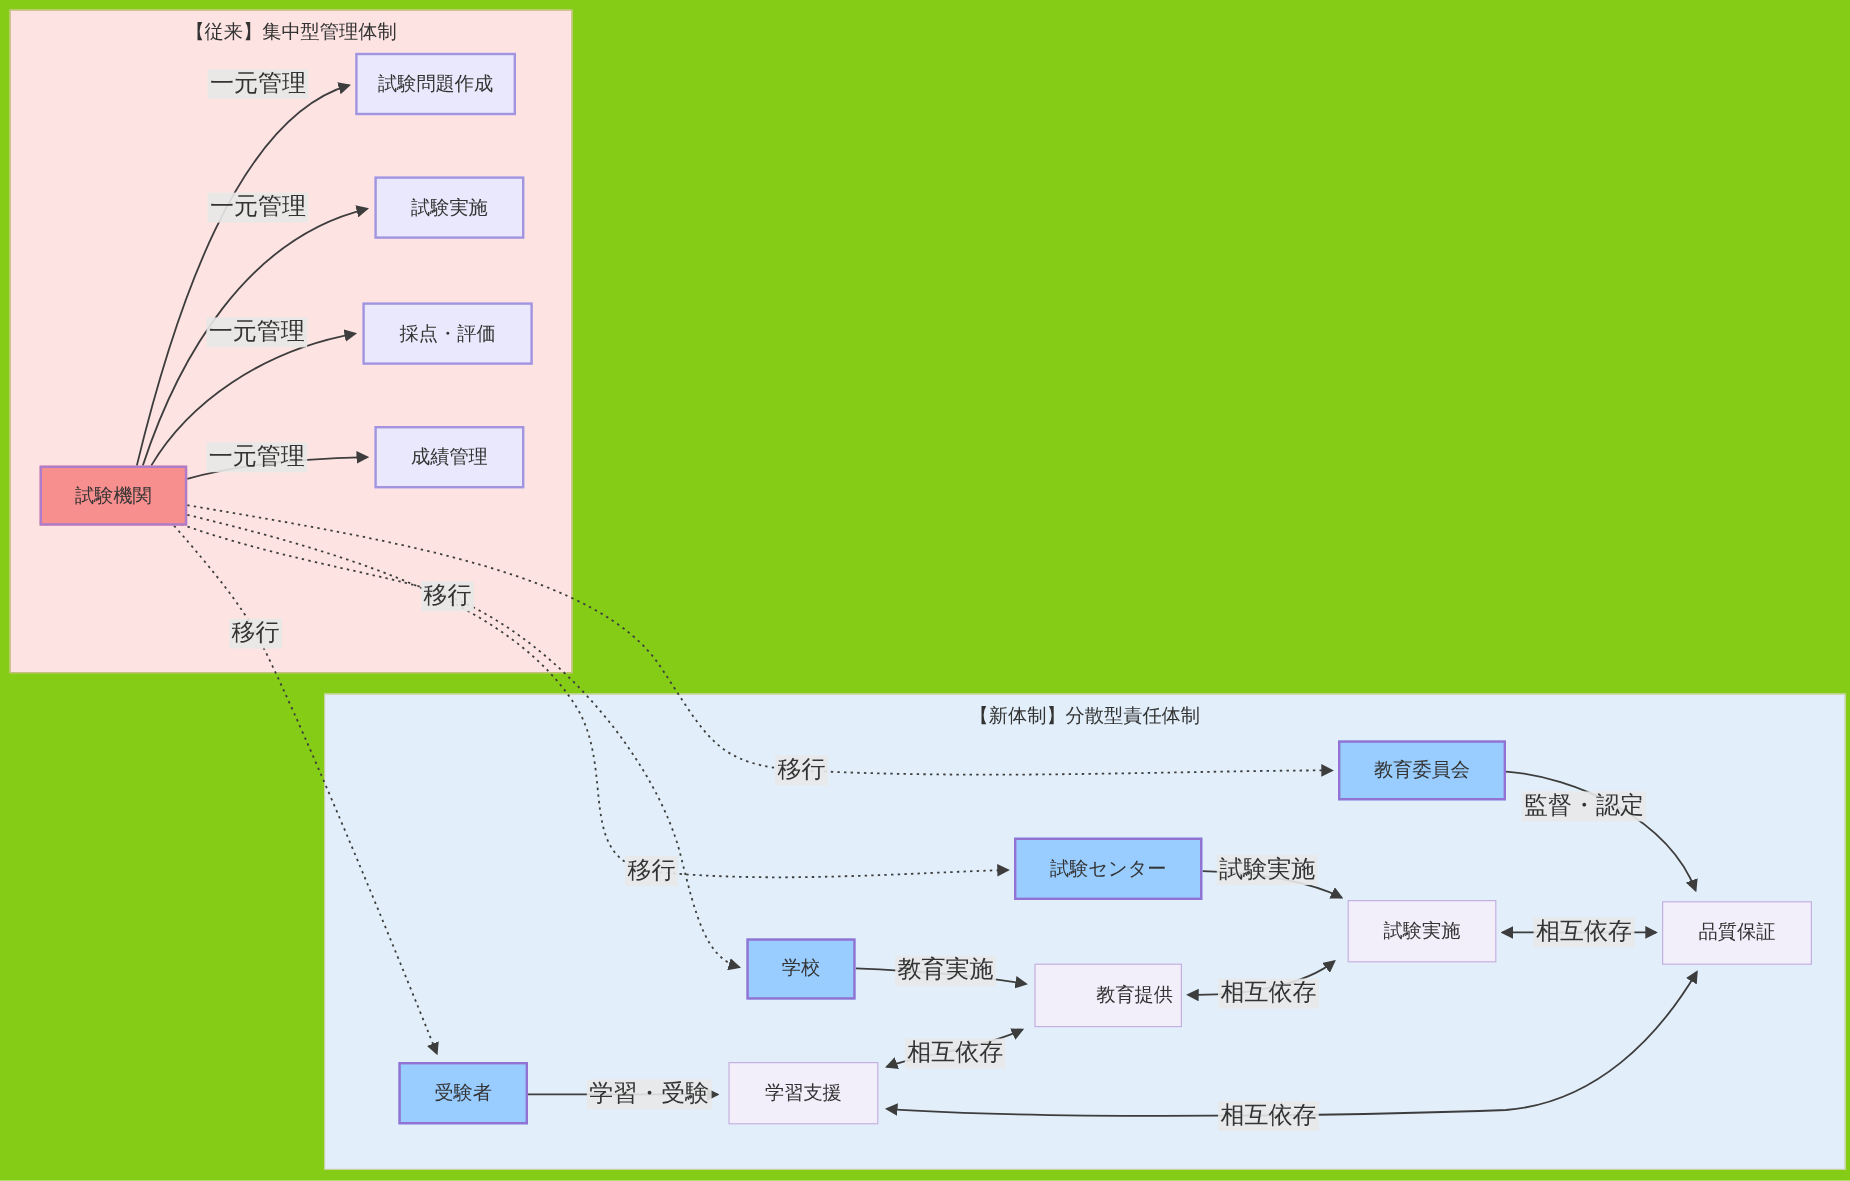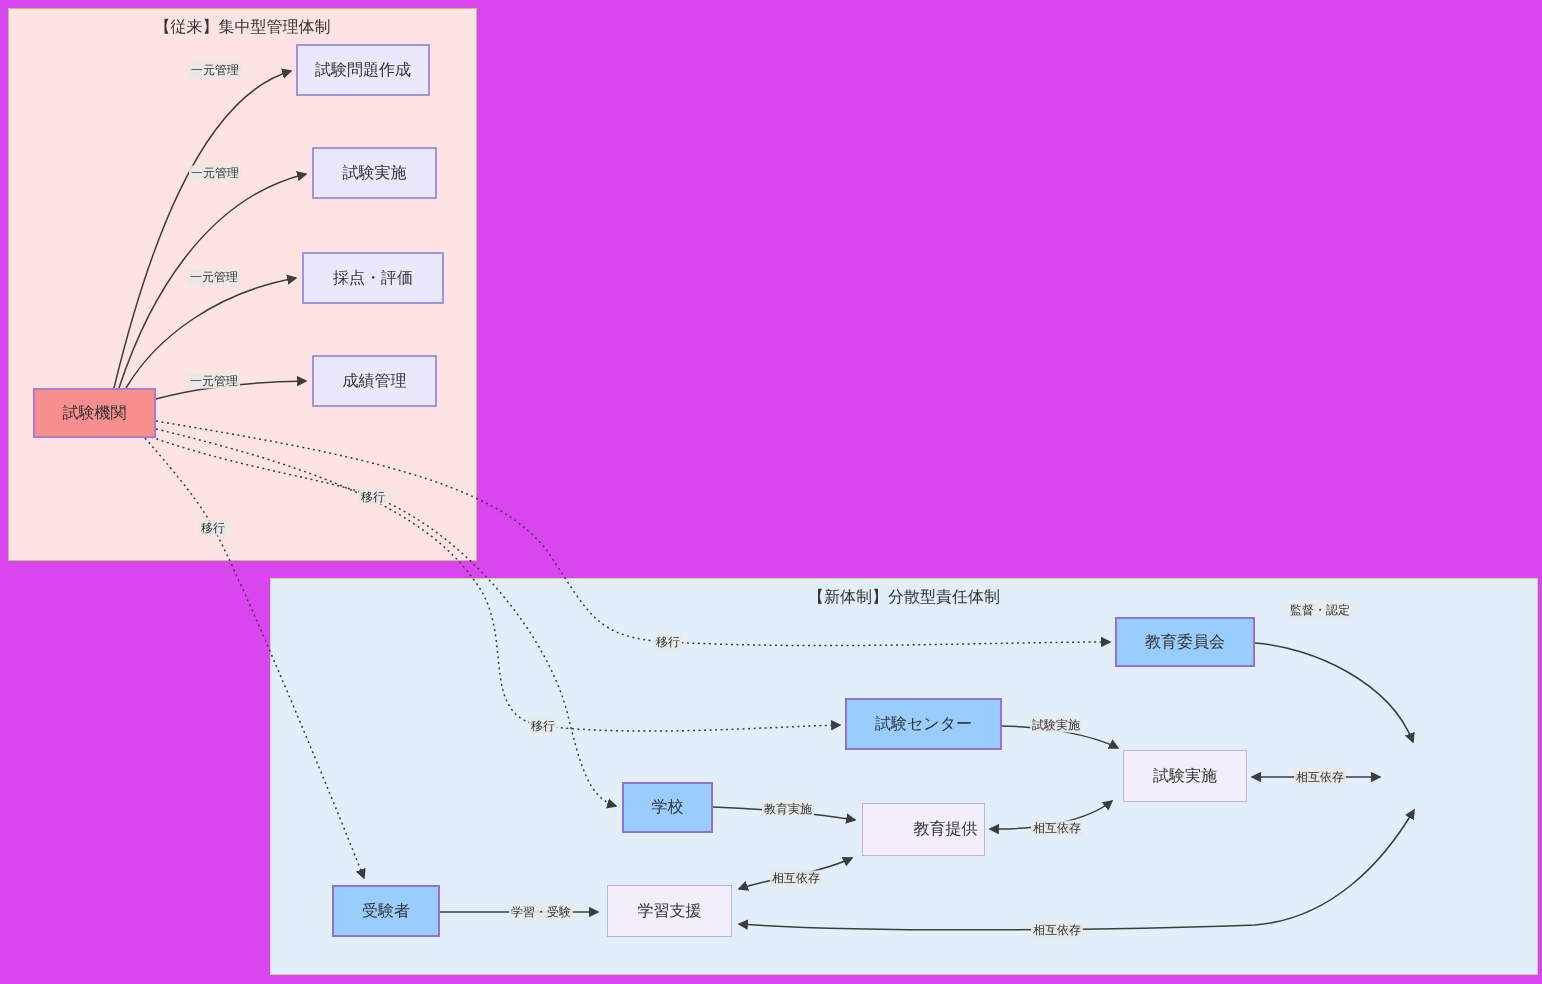--- a/index.html
+++ b/index.html
@@ -1,20 +1,20 @@
 <!DOCTYPE html>
 <html><head>
 <meta charset="utf-8">
 <style>
   html, body { margin: 0; padding: 0; background: #ffffff; }
   #canvas {
     position: relative;
     width: 1542px;
     height: 984px;
-    background: #d946ef;
+    background: #84cc16;
     font-family: "Liberation Sans", "DejaVu Sans", sans-serif;
     color: #333333;
     overflow: hidden;
   }
   .cluster {
     position: absolute;
     box-sizing: border-box;
     border: 1px solid;
   }
   .cluster.legacy {
@@ -50,21 +50,21 @@
     color: #333;
     white-space: nowrap;
   }
   .node.red    { background: #f88f8f; border: 2px solid #ad7ccb; }
   .node.blue   { background: #99ccff; border: 2px solid #9273d4; }
   .node.purple { background: #e9e8fc; border: 2px solid #a294df; }
   .node.lilac  { background: #f2eefa; border: 1.5px solid #c2b1e0; }
   .edge-label {
     position: absolute;
     transform: translate(-50%, -50%);
-    font-size: 12px;
+    font-size: 20px;
     line-height: 1.25;
     color: #333;
     background: rgba(232,232,232,0.9);
     padding: 0 2px;
     white-space: nowrap;
   }
 </style>
 </head>
 <body>
 
@@ -108,21 +108,21 @@
   </svg>
 
   <div class="edge-label" style="left:215px; top:70px;">一元管理</div>
   <div class="edge-label" style="left:215px; top:173px;">一元管理</div>
   <div class="edge-label" style="left:214px; top:277px;">一元管理</div>
   <div class="edge-label" style="left:214px; top:381px;">一元管理</div>
   <div class="edge-label" style="left:373px; top:497px;">移行</div>
   <div class="edge-label" style="left:213px; top:528px;">移行</div>
   <div class="edge-label" style="left:668px; top:642px;">移行</div>
   <div class="edge-label" style="left:543px; top:726px;">移行</div>
-  <div class="edge-label" style="left:1320px; top:610px;">監督・認定</div>
+  <div class="edge-label" style="left:1320px; top:672px;">監督・認定</div>
   <div class="edge-label" style="left:1056px; top:725px;">試験実施</div>
   <div class="edge-label" style="left:788px; top:809px;">教育実施</div>
   <div class="edge-label" style="left:541px; top:912px;">学習・受験</div>
   <div class="edge-label" style="left:1320px; top:777px;">相互依存</div>
   <div class="edge-label" style="left:1057px; top:828px;">相互依存</div>
   <div class="edge-label" style="left:796px; top:878px;">相互依存</div>
   <div class="edge-label" style="left:1057px; top:930px;">相互依存</div>
 
   <div class="node purple" style="left:296px; top:44px;  width:134px; height:52px;">試験問題作成</div>
   <div class="node purple" style="left:312px; top:147px; width:125px; height:52px;">試験実施</div>
@@ -130,14 +130,15 @@
   <div class="node red" style="left:33px;  top:388px; width:123px; height:50px;">試験機関</div>
   <div class="node purple" style="left:312px; top:355px; width:125px; height:52px;">成績管理</div>
 
   <div class="node blue" style="left:1115px; top:617px; width:140px; height:50px;font-family:Liberation Mono, monospace;">教育委員会</div>
   <div class="node blue" style="left:845px;  top:698px; width:157px; height:52px;">試験センター</div>
   <div class="node blue" style="left:622px;  top:782px; width:91px;  height:51px;">学校</div>
   <div class="node blue" style="left:332px;  top:885px; width:108px; height:52px;">受験者</div>
   <div class="node lilac" style="left:1123px; top:750px; width:124px; height:52px;">試験実施</div>
   <div class="node lilac" style="left:862px;  top:803px; width:123px; height:53px;padding-left:44px;">教育提供</div>
   <div class="node lilac" style="left:607px;  top:885px; width:125px; height:52px;">学習支援</div>
+  <div class="node lilac" style="left:1385px; top:751px; width:125px; height:53px;">品質保証</div>
 
 </div>
 
 </body></html>

